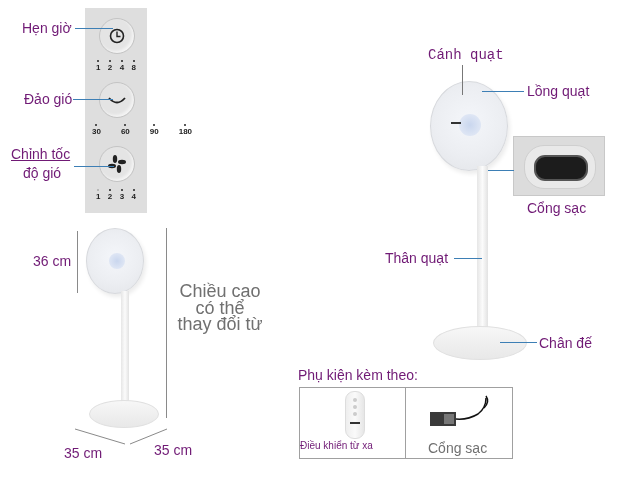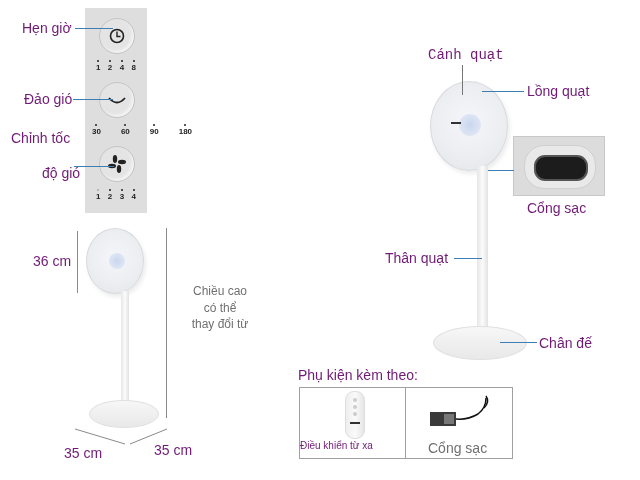--- a/index.html
+++ b/index.html
@@ -117,35 +117,35 @@
       </div>
   </div>
 </div>
 
 <span class="abs lbl" style="left:22px; top:20px;">Hẹn giờ</span>
 <div class="blue-line" style="left:75px; top:28px; width:38px; height:1px;"></div>
 
 <span class="abs lbl" style="left:24px; top:91px;">Đảo gió</span>
 <div class="blue-line" style="left:73px; top:99px; width:40px; height:1px;"></div>
 
-<span class="abs lbl" style="left:11px; top:130px;">Chỉnh tốc</span>
-<span class="abs lbl" style="left:23px; top:165px;margin-left:19px;">độ gió</span>
+<span class="abs lbl" style="left:11px; top:146px;text-decoration:underline;">Chỉnh tốc</span>
+<span class="abs lbl" style="left:23px; top:165px;">độ gió</span>
 <div class="blue-line" style="left:74px; top:166px; width:40px; height:1px;"></div>
 
 <div class="fan-head" style="left:86px; top:228px; width:56px; height:64px;">
   <div class="hub" style="left:22px; top:24px; width:16px; height:16px;"></div>
 </div>
 <div class="pole" style="left:121px; top:291px; width:8px; height:120px;"></div>
 <div class="base" style="left:89px; top:400px; width:68px; height:26px;"></div>
 
 <div class="gray-line" style="left:77px; top:231px; width:1px; height:62px;"></div>
 <span class="abs lbl" style="left:33px; top:253px;">36 cm</span>
 
 <div class="gray-line" style="left:166px; top:228px; width:1px; height:190px;"></div>
-<div class="abs" style="left:176px; top:283px; width:88px; text-align:center; font-size:12px; line-height:16.5px; color:#707070;">
+<div class="abs" style="left:176px; top:283px; width:88px; text-align:center; font-size:18px; line-height:16.5px; color:#707070;">
   <div>Chiều cao</div>
   <div>có thể</div>
   <div>thay đổi từ</div>
 </div>
 
 <svg class="abs" style="left:70px; top:425px;" width="110" height="25">
   <line x1="5" y1="4" x2="55" y2="19" stroke="#8a8a8a" stroke-width="1"></line>
   <line x1="60" y1="19" x2="97" y2="4" stroke="#8a8a8a" stroke-width="1"></line>
 </svg>
 <span class="abs lbl" style="left:64px; top:445px;">35 cm</span>

